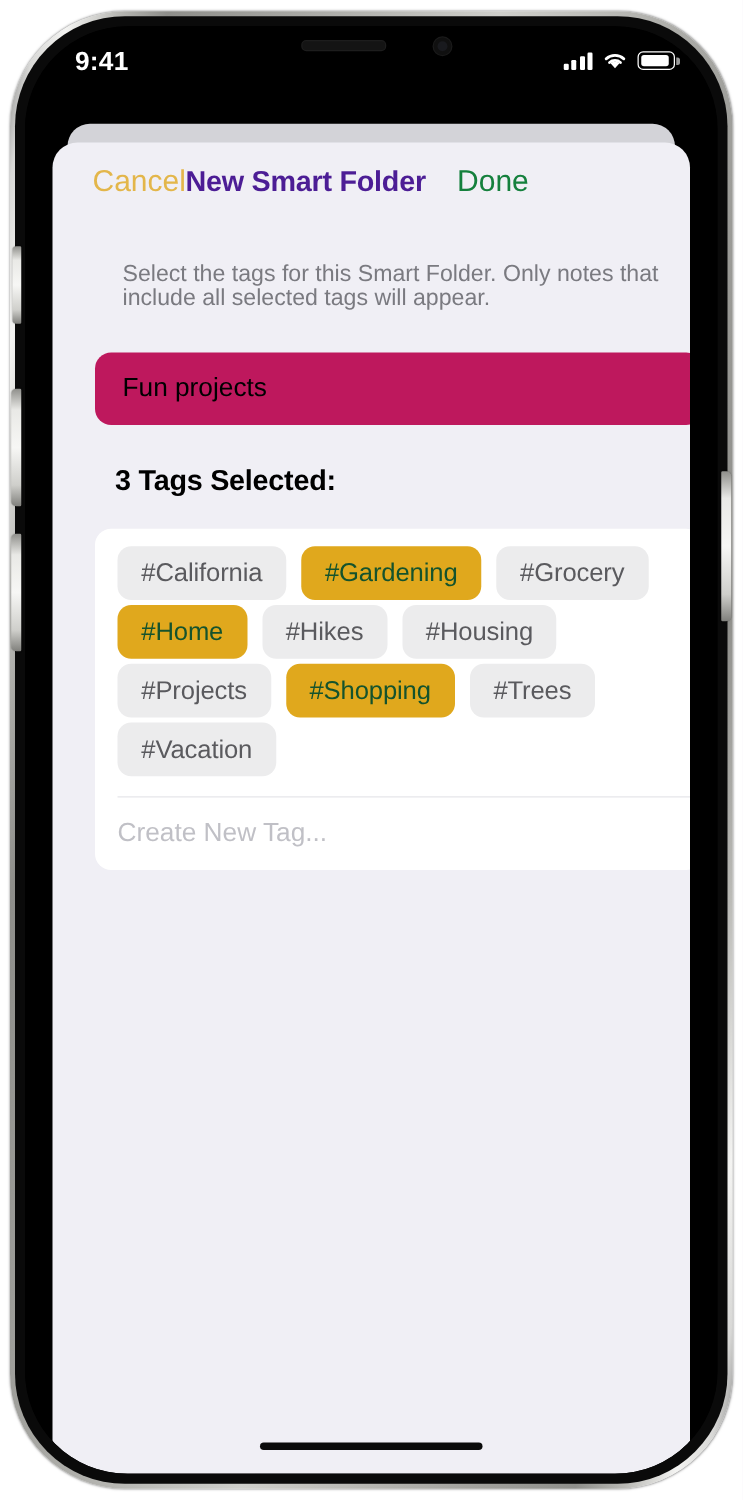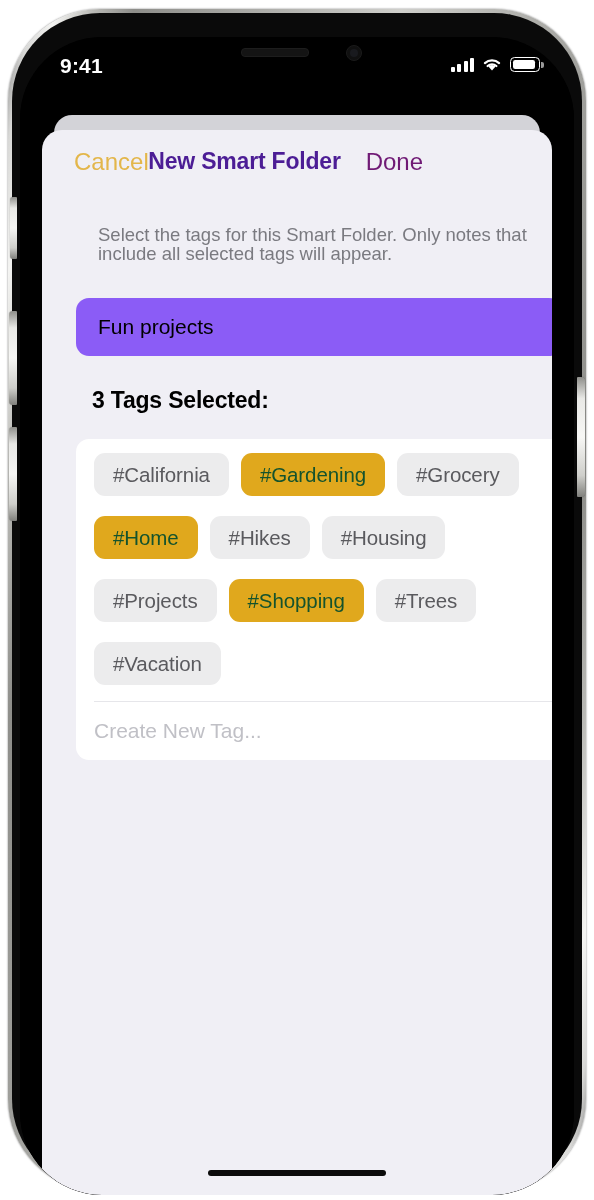--- a/index.html
+++ b/index.html
@@ -37,21 +37,21 @@
     left: 4px;
     top: 4px;
     right: 4px;
     bottom: 4px;
     border-radius: 88px;
     background: #0a0a0a;
   }
   #device-bezel {
     position: absolute;
     left: 12px;
-    top: 28px;
+    top: 12px;
     width: 554px;
     height: 1158px;
     border-radius: 82px;
     background: #000000;
     overflow: hidden;
   }
 
   
   .side-btn {
     position: absolute;
@@ -221,21 +221,21 @@
     font-size: 23px;
     font-weight: bold;
     color: #4c1d95;
     letter-spacing: -0.2px;
   }
   #done-button {
     position: absolute;
     right: 24px;
     top: 18px;
     font-size: 24px;
-    color: #701a75;
+    color: #15803d;
     cursor: pointer;
     white-space: nowrap;
   }
 
   
   #sheet-description {
     position: absolute;
     left: 56px;
     top: 95px;
     width: 440px;
@@ -244,21 +244,21 @@
     color: #7a7a80;
   }
 
   
   #name-field {
     position: absolute;
     left: 34px;
     top: 168px;
     width: 442px;
     height: 58px;
-    background: #8b5cf6;
+    background: #be185d;
     border-radius: 13px;
     border: none;
     outline: none;
     padding: 0 22px;
     box-sizing: content-box;
     font-family: "Liberation Sans", sans-serif;
     font-size: 21px;
     color: #000000;
   }
 
@@ -280,21 +280,21 @@
     top: 309px;
     width: 486px;
     background: #ffffff;
     border-radius: 13px;
     overflow: hidden;
   }
   #tags-grid {
     padding: 14px 18px 16px 18px;
     display: flex;
     flex-wrap: wrap;
-    gap: 20px 12px;
+    gap: 4px 12px;
     align-content: flex-start;
   }
   .tag-pill {
     display: inline-flex;
     align-items: center;
     justify-content: center;
     height: 43px;
     padding: 0 19px;
     border-radius: 11px;
     font-size: 20.5px;

